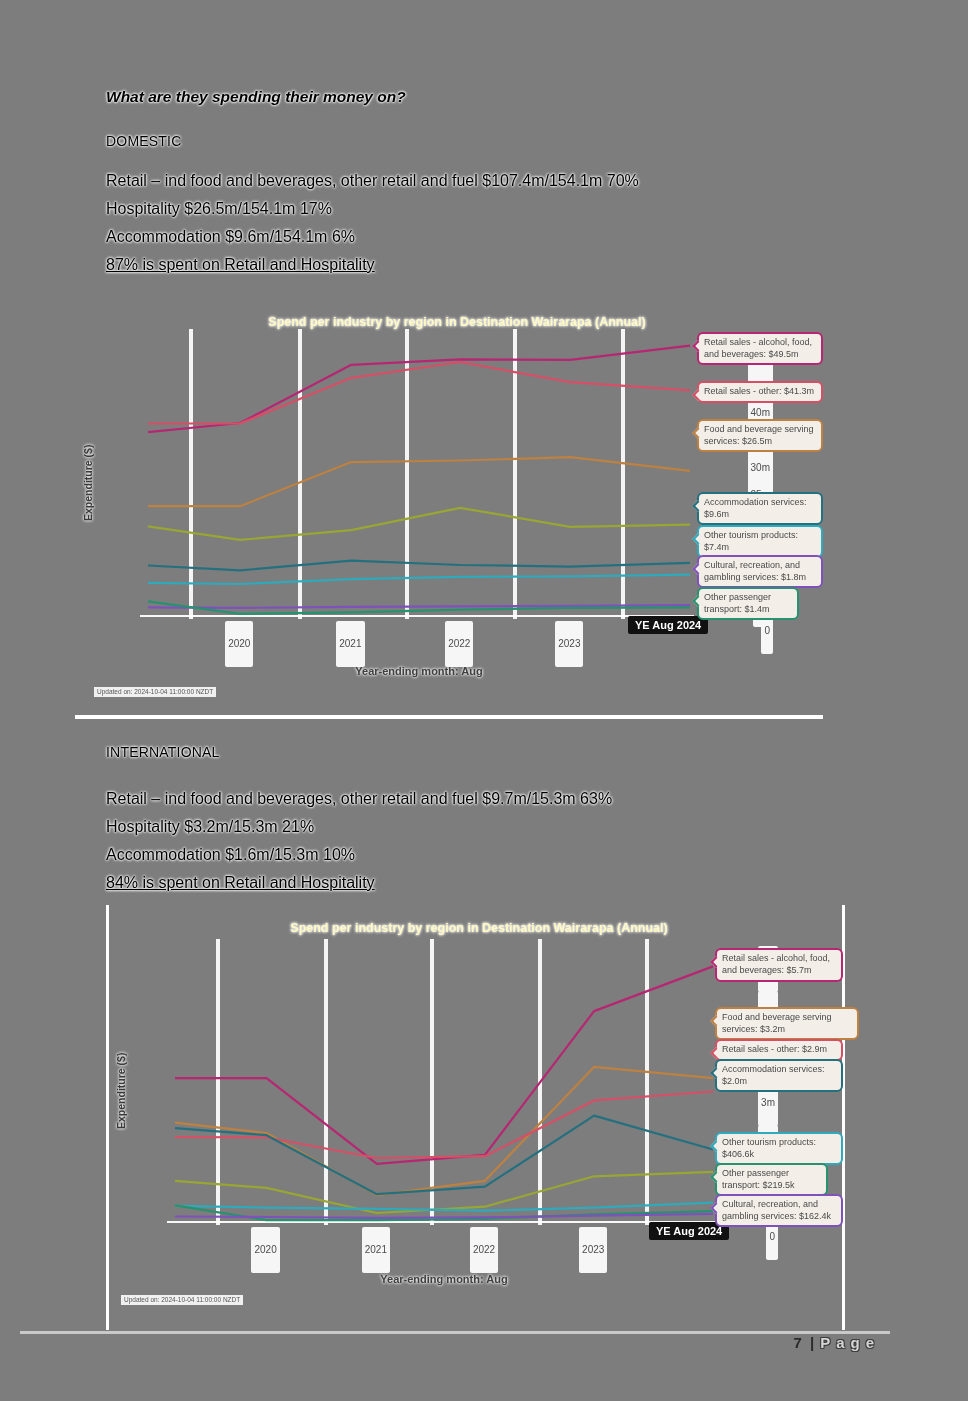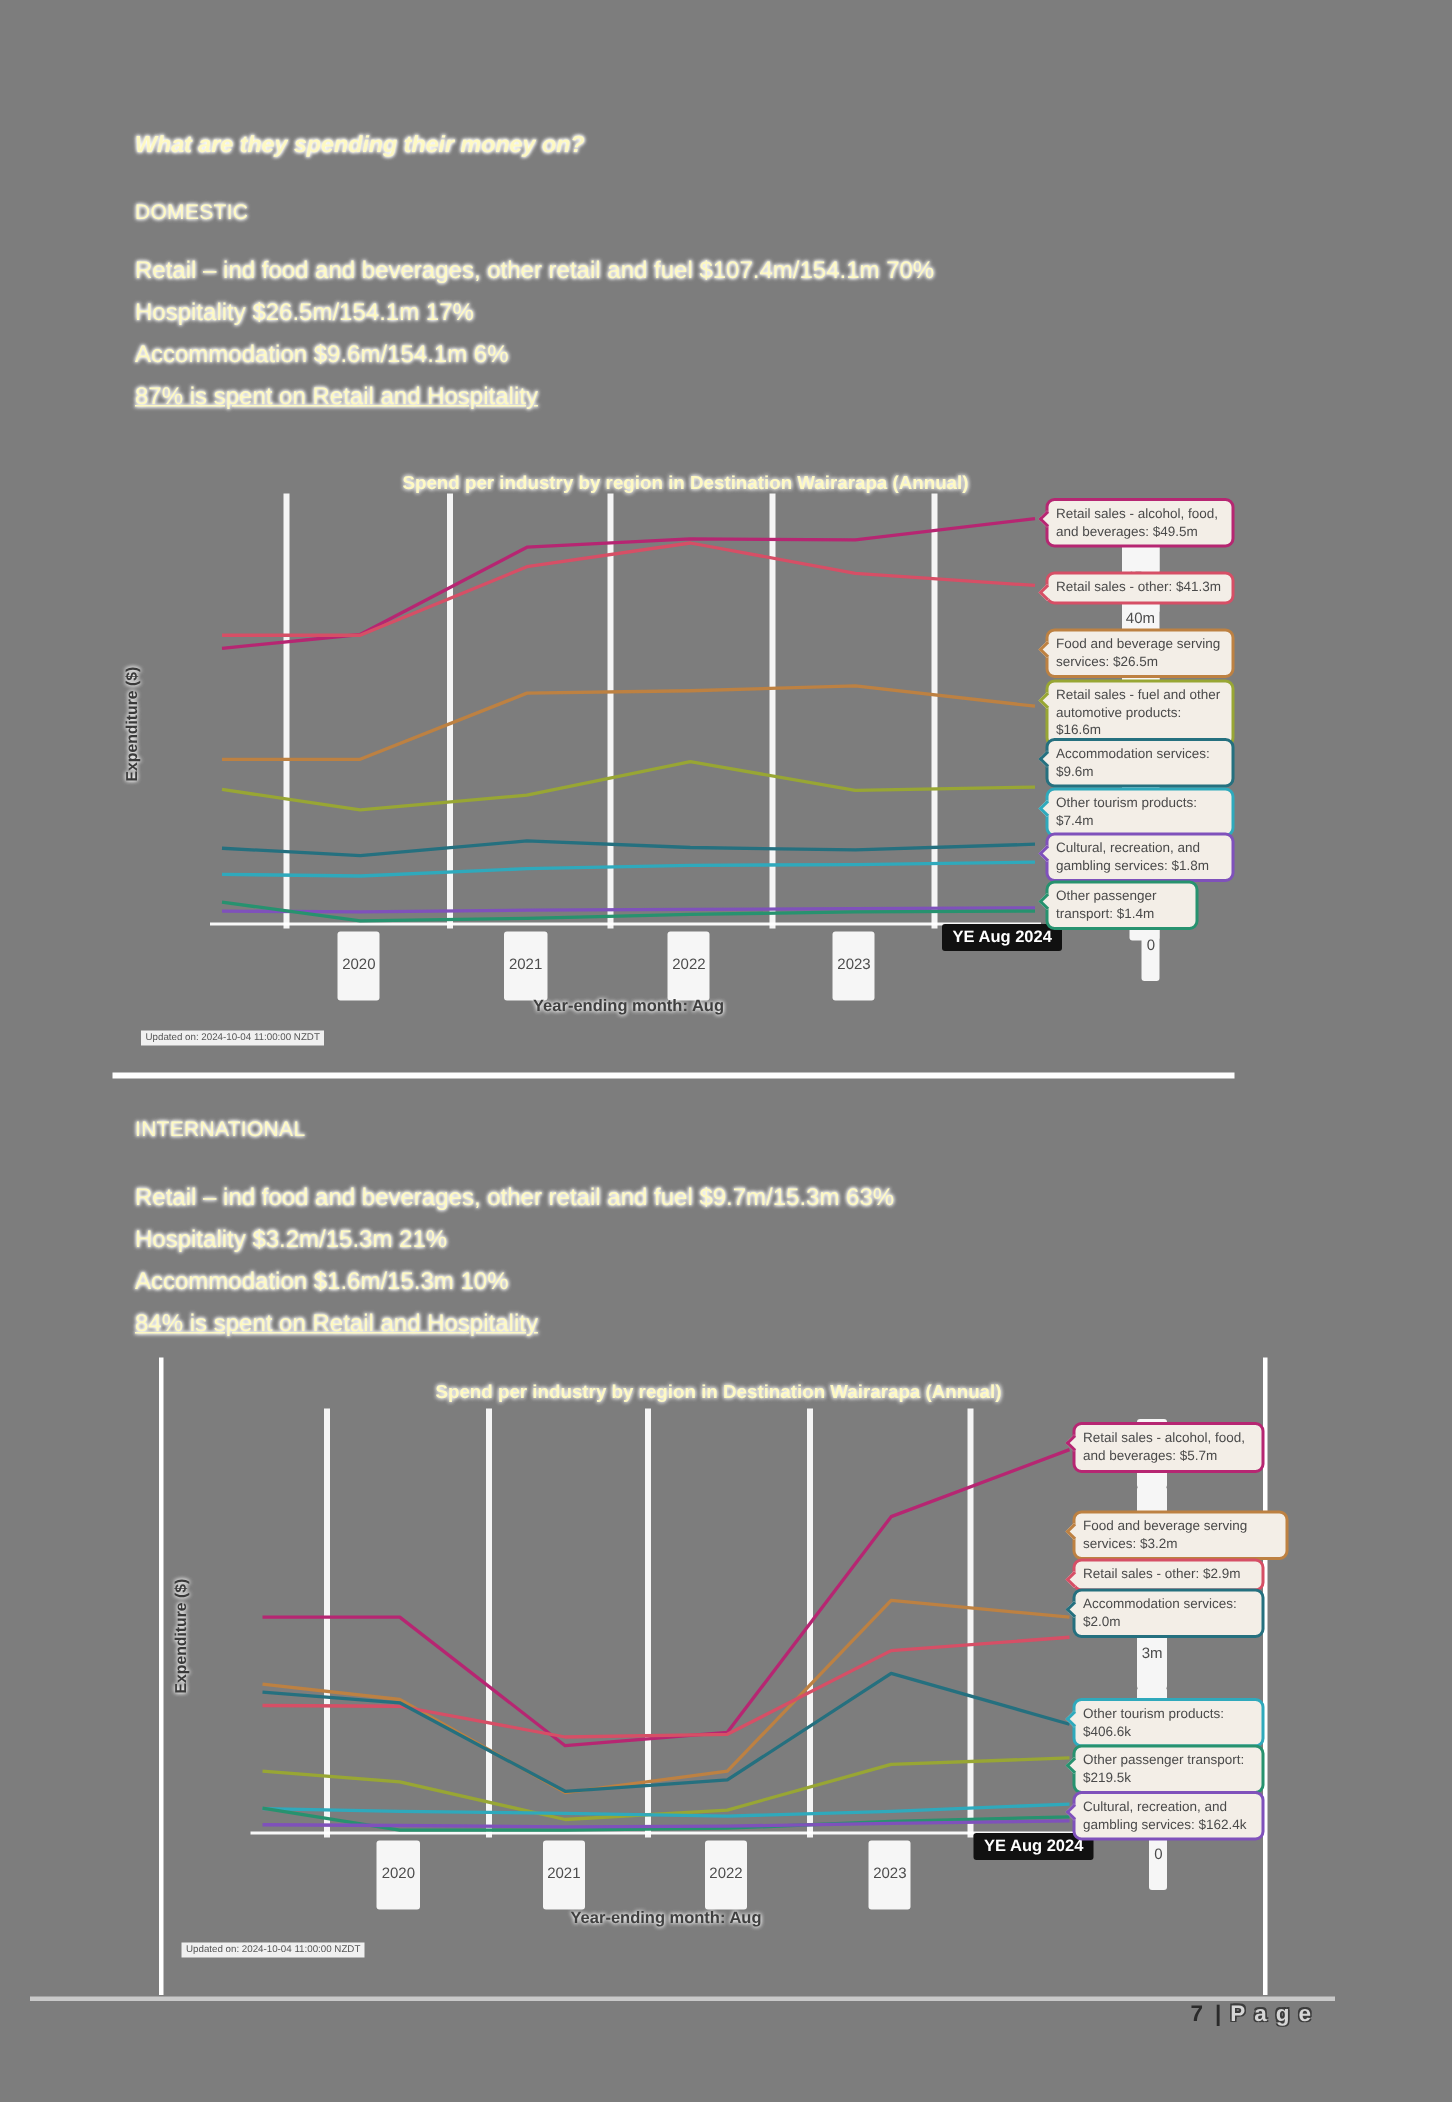--- a/index.html
+++ b/index.html
@@ -1,19 +1,19 @@
 <!DOCTYPE html>
 <html><head>
 <meta charset="utf-8">
 <style>
   html,body{margin:0;padding:0;background:#7d7d7d;}
   .page{position:relative;width:968px;height:1401px;background:#7d7d7d;overflow:hidden;
         font-family:"Liberation Sans",sans-serif;}
   
-  .doc-line{position:absolute;left:90px;font-size:16px;color:#fef9c3;white-space:nowrap;
+  .doc-line{position:absolute;left:106px;font-size:16px;color:#000000;white-space:nowrap;
             text-shadow:0 0 3px #fff,0 0 3px #fff,0 0 2px #fff;}
   .question{font-style:italic;font-weight:bold;font-size:15.5px;}
   .heading{font-size:14px;letter-spacing:.2px;}
   .highlight{text-decoration:underline;}
   
   .chart{position:absolute;}
   .chart-framed{border-left:3px solid #fff;border-right:3px solid #fff;box-sizing:border-box;}
   .grid{position:absolute;background:rgba(255,255,255,.92);}
   .baseline{position:absolute;height:2px;background:rgba(255,255,255,.95);}
   .ctitle{position:absolute;text-align:center;font-size:12.5px;font-weight:bold;color:#fef9c3;
@@ -84,21 +84,20 @@
       <div class="chip" style="right: 55px; top: 265.8px;">5m</div>
       <div class="chip" style="right: 55px; top: 293px;">0</div>
       <div class="chip" style="left: 153.14px; top: 306px;">2020</div>
       <div class="chip" style="left: 264.25px; top: 306px;">2021</div>
       <div class="chip" style="left: 373.192px; top: 306px;">2022</div>
       <div class="chip" style="left: 483.218px; top: 306px;">2023</div>
       <div class="ye" style="left: 556px; top: 301px;">YE Aug 2024</div>
       <div class="callout" style="left: 625px; top: 17px; width: 126px; min-height: 32px; border-color: rgb(182, 38, 114);">Retail sales - alcohol, food, and beverages: $49.5m</div>
       <div class="callout" style="left: 625px; top: 66px; width: 126px; min-height: 20px; border-color: rgb(214, 79, 102);">Retail sales - other: $41.3m</div>
       <div class="callout" style="left: 625px; top: 104px; width: 126px; min-height: 32px; border-color: rgb(189, 129, 66);">Food and beverage serving services: $26.5m</div>
-      <div class="callout" style="left: 625px; top: 138px; width: 126px; min-height: 44px; border-color: rgb(152, 166, 52);">Retail sales - fuel and other automotive products: $16.6m</div>
       <div class="callout" style="left: 625px; top: 177px; width: 126px; min-height: 32px; border-color: rgb(37, 112, 127);">Accommodation services: $9.6m</div>
       <div class="callout" style="left: 625px; top: 210px; width: 126px; min-height: 32px; border-color: rgb(47, 169, 188);">Other tourism products: $7.4m</div>
       <div class="callout" style="left: 625px; top: 240px; width: 126px; min-height: 32px; border-color: rgb(127, 81, 187);">Cultural, recreation, and gambling services: $1.8m</div>
       <div class="callout" style="left: 625px; top: 272px; width: 102px; min-height: 30px; border-color: rgb(39, 146, 111);">Other passenger transport: $1.4m</div>
       <div class="xaxis-label" style="left: 76px; top: 350px; width: 542px;">Year-ending month: Aug</div>
       <div class="updated" style="left: 22px; top: 372px;">Updated on: 2024-10-04 11:00:00 NZDT</div>
     </div>
 
   <div class="divider" style="left:75px;top:715px;width:748px;height:4px"></div>
 
@@ -137,21 +136,21 @@
       <div class="chip" style="left: 142.46px; top: 322px;">2020</div>
       <div class="chip" style="left: 252.75px; top: 322px;">2021</div>
       <div class="chip" style="left: 360.888px; top: 322px;">2022</div>
       <div class="chip" style="left: 470.102px; top: 322px;">2023</div>
       <div class="ye" style="left: 540px; top: 317px;">YE Aug 2024</div>
       <div class="callout" style="left: 606px; top: 43px; width: 128px; min-height: 34px; border-color: rgb(182, 38, 114);">Retail sales - alcohol, food, and beverages: $5.7m</div>
       <div class="callout" style="left: 606px; top: 102px; width: 144px; min-height: 30px; border-color: rgb(189, 129, 66);">Food and beverage serving services: $3.2m</div>
       <div class="callout" style="left: 606px; top: 134px; width: 128px; min-height: 20px; border-color: rgb(214, 79, 102);">Retail sales - other: $2.9m</div>
       <div class="callout" style="left: 606px; top: 154px; width: 128px; min-height: 30px; border-color: rgb(37, 112, 127);">Accommodation services: $2.0m</div>
       <div class="callout" style="left: 606px; top: 227px; width: 128px; min-height: 30px; border-color: rgb(47, 169, 188);">Other tourism products: $406.6k</div>
-      <div class="callout" style="left: 606px; top: 258px; width: 128px; min-height: 30px; border-color: rgb(39, 146, 111);">Other passenger transport: $219.5k</div>
+      <div class="callout" style="left: 606px; top: 258px; width: 113px; min-height: 30px; border-color: rgb(39, 146, 111);">Other passenger transport: $219.5k</div>
       <div class="callout" style="left: 606px; top: 289px; width: 128px; min-height: 32px; border-color: rgb(127, 81, 187);">Cultural, recreation, and gambling services: $162.4k</div>
       <div class="xaxis-label" style="left: 66px; top: 368px; width: 538px;">Year-ending month: Aug</div>
       <div class="updated" style="left: 12px; top: 390px;">Updated on: 2024-10-04 11:00:00 NZDT</div>
     </div>
 
   <div class="footer-line" style="left:20px;top:1331px;width:870px;height:3px"></div>
 
   <div class="footer">
     <span>7</span><span class="sep">|</span><span class="pageword">Page</span>
   </div>

